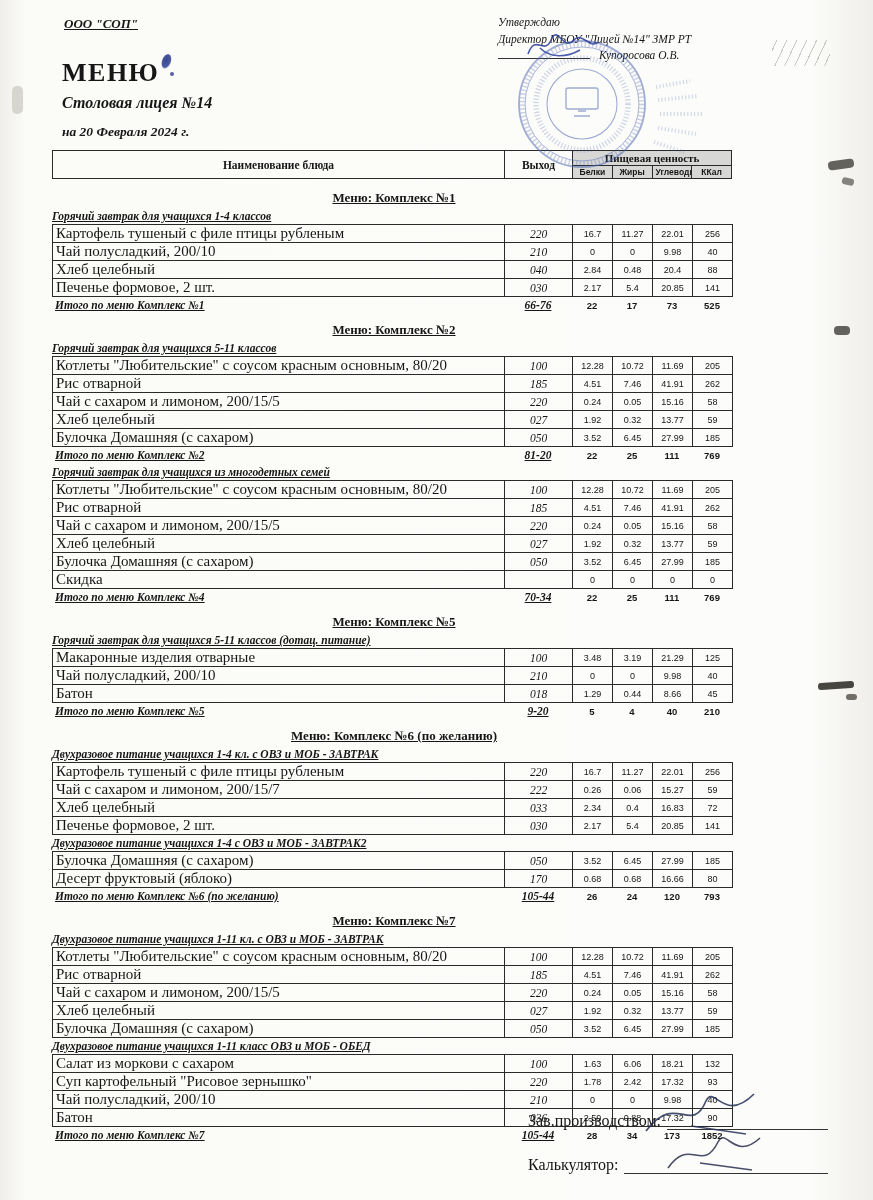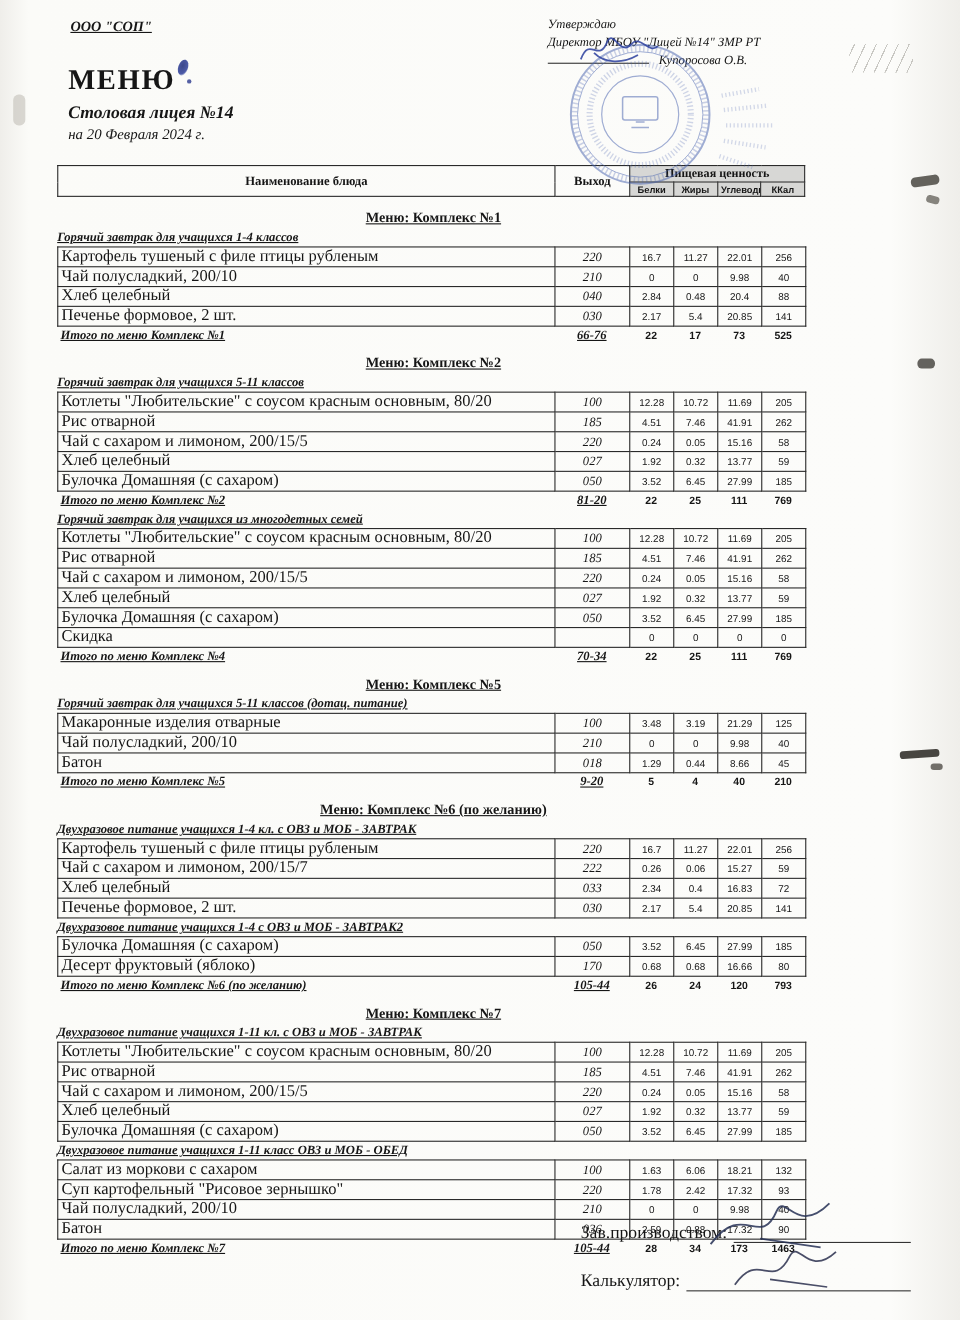--- a/index.html
+++ b/index.html
@@ -6,21 +6,21 @@
   html,body{margin:0;padding:0;background:#d8d8d4}
   .page{position:relative;width:873px;height:1200px;margin:0 auto;overflow:hidden;
         background:linear-gradient(90deg,#efeeea 0,#fbfbf8 26px,#fcfcfa 810px,#efeeea 873px);
         font-family:"Liberation Serif","DejaVu Serif",serif;color:#161616}
   .org{position:absolute;left:64px;top:16px;font-size:13px;font-weight:bold;font-style:italic;text-decoration:underline}
   .approve{position:absolute;left:498px;top:14px;width:300px;font-size:11.5px;font-style:italic;line-height:1.45}
   .approve .sig-line{display:inline-block;width:92px;height:10px;border-bottom:1px solid #333;margin-right:6px}
   .titles{position:absolute;left:62px;top:58px;width:682px;}
   .title-main{font-size:26px;font-weight:bold;letter-spacing:1.5px}
   .title-sub{font-size:16px;font-weight:bold;font-style:italic;margin-top:6px}
-  .title-date{font-size:13.5px;font-weight:normal;font-style:italic;margin-top:2px}
+  .title-date{font-size:13.5px;font-weight:bold;font-style:italic;margin-top:12px}
   .doc{position:absolute;left:52px;top:150px;width:684px}
   table{border-collapse:collapse;table-layout:fixed;width:680px}
   td{border:1px solid #2a2a2a;overflow:hidden;white-space:nowrap;height:15px;padding:0 3px;vertical-align:middle}
   .cell-name{width:452px;font-size:15px}
   .cell-out{width:68px;font-style:italic;font-size:11.5px;text-align:center}
   .cell-val{width:40px;font-family:"Liberation Sans","DejaVu Sans",sans-serif;font-size:9px;text-align:center}
   .header-table td{text-align:center}
   .hdr{font-weight:bold;font-size:11.5px;font-style:normal}
   .hdr.nut{background:#d7d7d5;font-size:11px}
   .hdr.sub{background:#d7d7d5;font-weight:bold;font-size:8.5px;height:13px}
@@ -451,21 +451,21 @@
                 <td class="cell-val">90</td>
               </tr>
             </tbody>
           </table>
           <div class="total-row">
             <span class="t-label">Итого по меню Комплекс №7</span>
             <span class="t-out">105-44</span>
             <span class="t-val">28</span>
             <span class="t-val">34</span>
             <span class="t-val">173</span>
-            <span class="t-val">1463</span>
+            <span class="t-val">1852</span>
           </div>
         </div>
       </div>
   </div>
 
   <div class="footer">
     <div class="footer-line">
       <span class="f-lbl">Зав.производством:</span>
       <span class="f-line"></span>
     </div>

